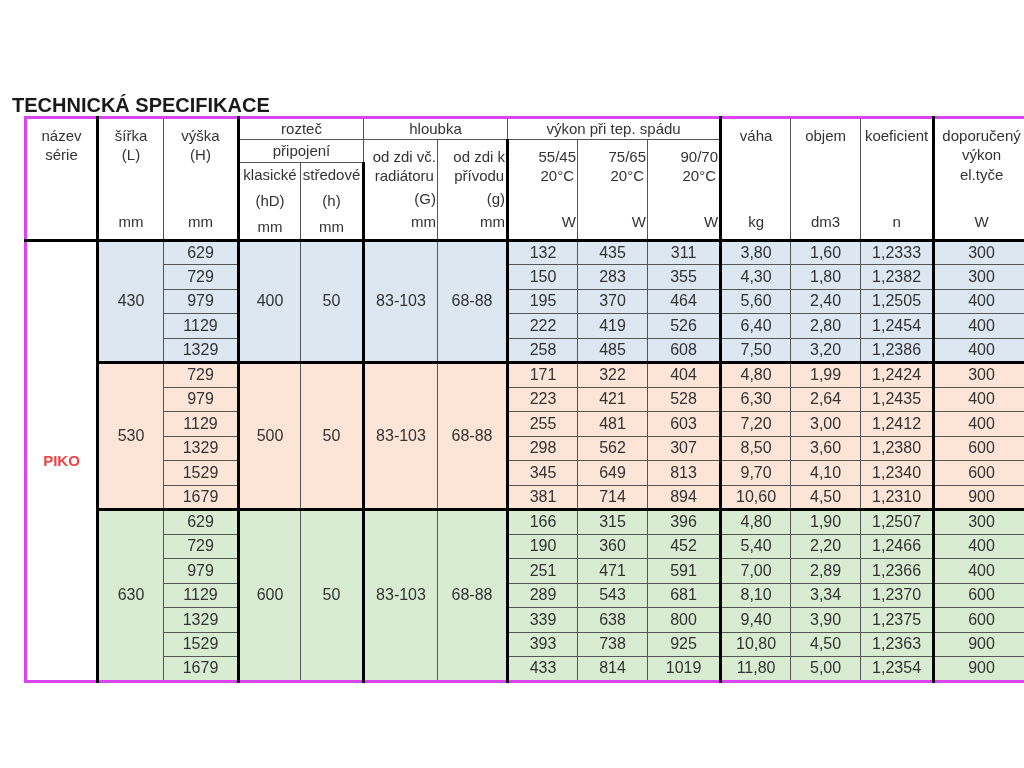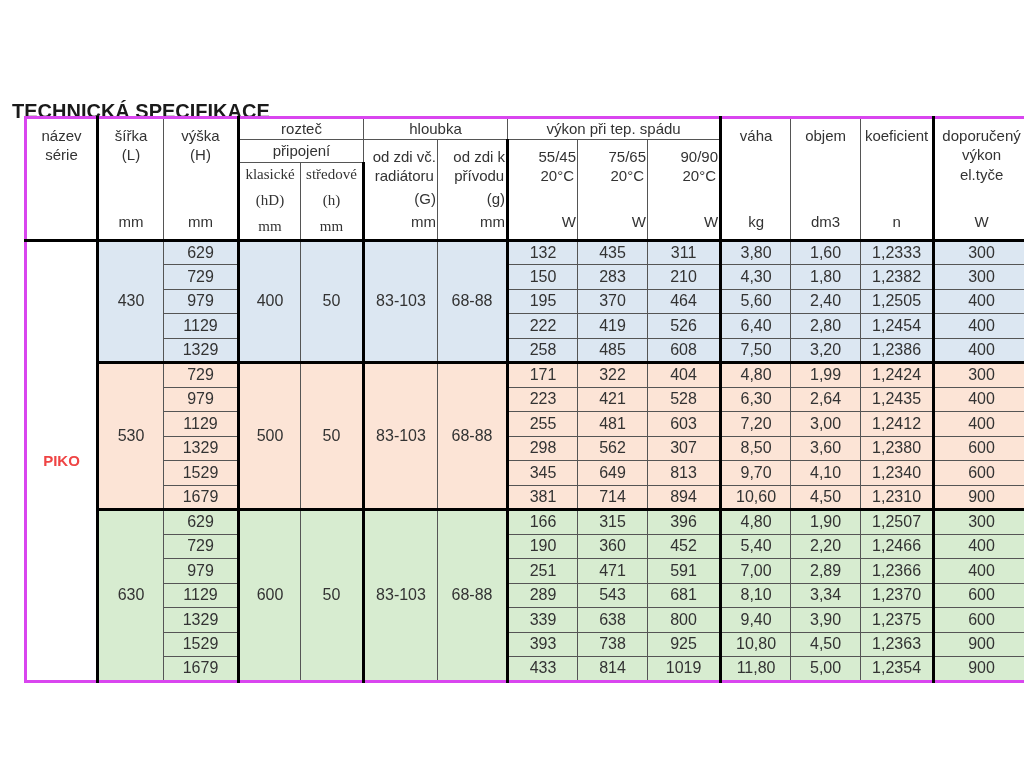--- a/index.html
+++ b/index.html
@@ -2,21 +2,21 @@
 <html style="--blk0: #dce7f2; --blk1: #fce4d6; --blk2: #d7ecd0;"><head>
 <meta charset="utf-8">
 <style>
   html,body { margin:0; padding:0; }
   body {
     width:1024px; height:768px; background:#ffffff;
     font-family:"Liberation Sans", sans-serif;
     position:relative; overflow:hidden;
   }
   .title {
-    position:absolute; left:12px; top:100px;
+    position:absolute; left:12px; top:94px;
     font-size:20px; font-weight:bold; color:#1a1a1a;
   }
   table.spec {
     position:absolute; left:24px; top:116px;
     width:1004px; table-layout:fixed;
     border-collapse:collapse; border:3px solid #d946ef;
   }
   th, td {
     border:1px solid #555; padding:0;
     text-align:center; vertical-align:middle;
@@ -38,21 +38,21 @@
   td.name-cell { background:#fff !important; font-weight:bold; font-size:15px; color:#ef4444; }
 
   .stack {
     display:flex; flex-direction:column; justify-content:space-between;
     align-items:center; white-space:pre-line; line-height:1.3;
     padding:2px 1px; box-sizing:border-box;
   }
   .stack.top { justify-content:flex-start; }
   .stH { height:110px; }   
   .stM { height:89px;align-items:flex-end; }    
-  .stS { height:76px;font-family:Liberation Serif, serif; }    
+  .stS { height:76px; }    
 </style>
 </head>
 <body>
 
 <div class="title">TECHNICKÁ SPECIFIKACE</div>
 
 <table class="spec">
   <colgroup>
     <col style="width:72px">
       <col style="width:66px">
@@ -111,21 +111,21 @@
           <div class="stack stM"><span>od zdi k
 přívodu</span><span>(g)</span><span>mm</span></div>
         </th>
       <th rowspan="2">
           <div class="stack stM"><span><span>55/45</span><br><span>20°C</span></span><span>W</span></div>
         </th>
       <th rowspan="2">
           <div class="stack stM"><span><span>75/65</span><br><span>20°C</span></span><span>W</span></div>
         </th>
       <th rowspan="2" class="br3">
-          <div class="stack stM"><span><span>90/90</span><br><span>20°C</span></span><span>W</span></div>
+          <div class="stack stM"><span><span>90/70</span><br><span>20°C</span></span><span>W</span></div>
         </th>
     </tr>
     <tr class="hr3">
       <th>
           <div class="stack stS"><span>klasické</span><span>(hD)</span><span>mm</span></div>
         </th>
       <th class="br3">
           <div class="stack stS"><span>středové</span><span>(h)</span><span>mm</span></div>
         </th>
     </tr>
@@ -145,21 +145,21 @@
       <td class="br3">311</td>
       <td>3,80</td>
       <td>1,60</td>
       <td class="br3">1,2333</td>
       <td>300</td>
     </tr>
     <tr class="b0">
       <td class="br3">729</td>
       <td>150</td>
       <td>283</td>
-      <td class="br3">210</td>
+      <td class="br3">355</td>
       <td>4,30</td>
       <td>1,80</td>
       <td class="br3">1,2382</td>
       <td>300</td>
     </tr>
     <tr class="b0">
       <td class="br3">979</td>
       <td>195</td>
       <td>370</td>
       <td class="br3">464</td>

